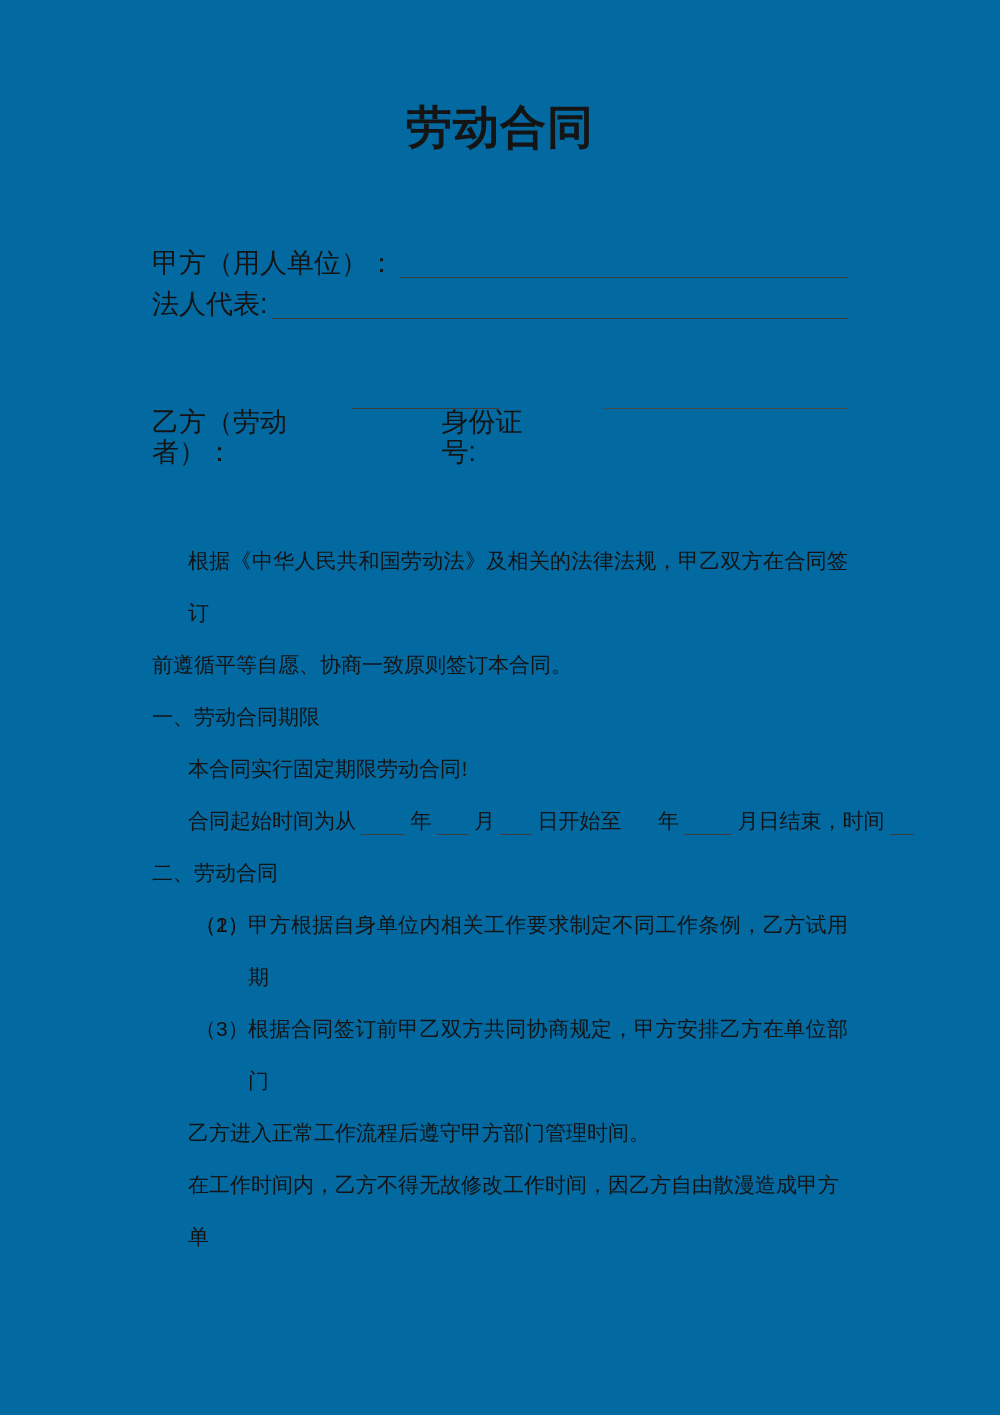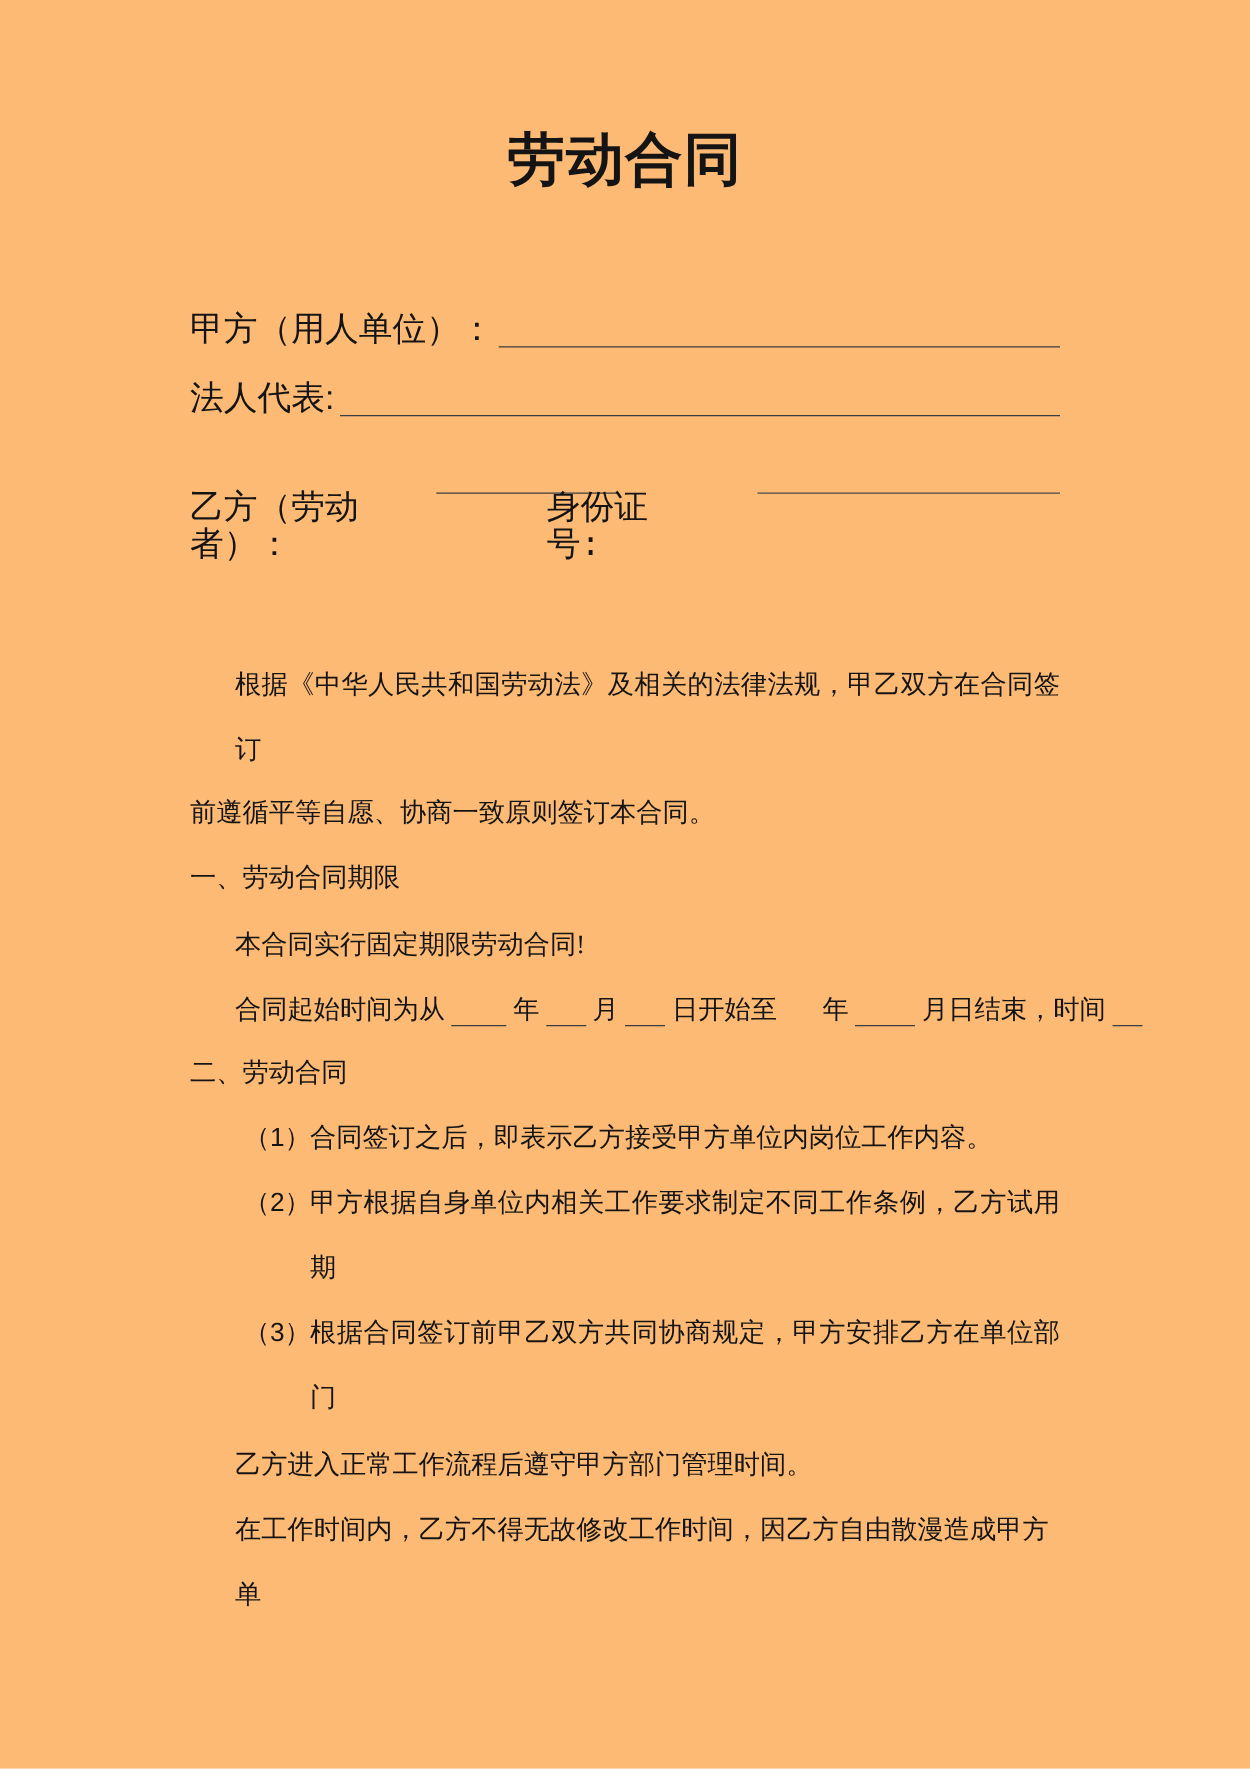--- a/index.html
+++ b/index.html
@@ -1,42 +1,42 @@
 <!DOCTYPE html>
 <html><head>
 <meta charset="utf-8">
 <style>
   * { margin: 0; padding: 0; box-sizing: border-box; }
   html, body { background: #ffffff; }
   .page {
     position: relative;
     width: 1000px;
     height: 1415px;
-    background: #fdba74;
+    background: #0369a1;
     color: #141414;
     font-family: "Liberation Sans", sans-serif;
     padding: 98px 152px 0 152px;
     overflow: hidden;
   }
   .title {
     font-size: 46px;
     line-height: 58px;
     font-weight: 700;
     text-align: center;
     letter-spacing: 1px;
   }
   .fill-row {
     display: flex;
     align-items: stretch;
     font-size: 27px;
     line-height: 30px;
   }
   .row-party-a { margin-top: 92px; }
-  .row-legal   { margin-top: 25px; justify-content: flex-end; }
-  .row-party-b { margin-top: 60px; font-family: Liberation Mono, monospace; }
+  .row-legal   { margin-top: 11px; justify-content: flex-end; }
+  .row-party-b { margin-top: 88px; }
   .fill {
     flex: 1;
     border-bottom: 1.5px solid #3d3d3d;
     margin-left: 4px;
   }
   .blank {
     display: inline-block;
     height: 2px;
     border-bottom: 1.5px solid #3d3d3d;
     vertical-align: -7px;
@@ -111,21 +111,20 @@
       <span class="blank" style="width:48px"></span>
       <span>月日结束，时间</span>
       <span class="blank" style="width:24px"></span>
     </div>
 
 
     <div class="line heading">二、劳动合同</div>
 
     <div class="line item">
       <span class="marker">（1）</span>
-      <span class="wrapline">合同签订之后，即表示乙方接受甲方单位内岗位工作内容。</span>
     </div>
 
     <div class="line item jlast">
       <span class="marker">（2）</span><span>甲方根据自身单位内相关工作要求制定不同工作条例，乙方试用期</span>
     </div>
 
     <div class="line item jlast">
       <span class="marker">（3）</span><span>根据合同签订前甲乙双方共同协商规定，甲方安排乙方在单位部门</span>
     </div>
 

